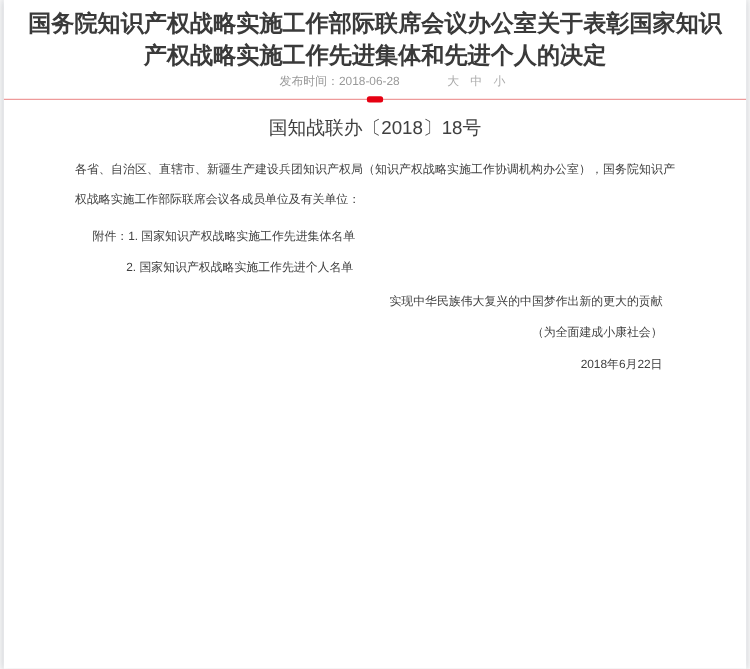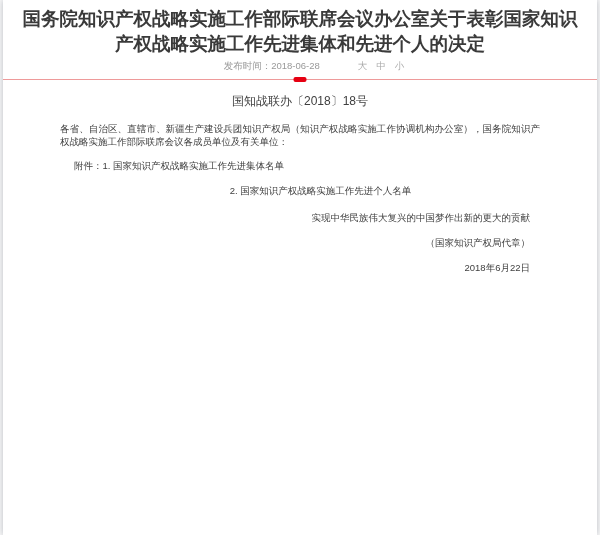--- a/index.html
+++ b/index.html
@@ -17,21 +17,21 @@
   }
   .title {
     padding: 6px 12px 0;
     text-align: center;
     font-size: 18.5px;
     line-height: 25px;
     font-weight: bold;
     color: var(--title-color, #3a3a3a);
   }
   .meta-row {
-    display: flex; justify-content: center; align-items: flex-start;
+    display: flex; justify-content: center; align-items: flex-end;
     gap: 38px;
     margin-top: 4px;
     font-size: 9.5px;
     color: var(--meta-color, #999999);
     height: 12px;
     padding-left: 28px;
   }
   .publish { white-space: nowrap; }
   .sizes { display: flex; gap: 9px; color: #aaaaaa; }
   .size-btn { cursor: pointer; }
@@ -45,37 +45,37 @@
     position: absolute;
     left: 50%; top: -3px;
     transform: translateX(-50%);
     width: 13px; height: 5px;
     border-radius: 2px;
     background: var(--accent-red, #e60012);
   }
   .doc-number {
     margin-top: 12px;
     text-align: center;
-    font-size: 12px;
+    font-size: 15px;
     color: var(--body-color, #404040);
   }
   .article {
     margin: 12px 57px 0;
     font-size: 9.5px;
     color: var(--body-color, #404040);
   }
   .article p {
-    line-height: 13px;
+    line-height: 24px;
     margin-bottom: 5px;
     text-align: justify;
   }
   .article p.indent { text-indent: 15px; }
   .attachments { margin-top: 4px; line-height: 25px; }
   .att-line1 { padding-left: 14px; }
-  .att-line2 { padding-left: 41px; text-align: center; }
+  .att-line2 { padding-left: 41px; }
   .signature {
     margin-top: 2px;
     text-align: right;
     padding-right: 10px;
     line-height: 25px;
   }
 </style>
 </head>
 <body>
 
@@ -101,18 +101,18 @@
   <div class="article">
     <p>各省、自治区、直辖市、新疆生产建设兵团知识产权局（知识产权战略实施工作协调机构办公室），国务院知识产权战略实施工作部际联席会议各成员单位及有关单位：</p>
 
     <div class="attachments">
       <div class="att-line1"><span>附件：</span><span>1. 国家知识产权战略实施工作先进集体名单</span></div>
       <div class="att-line2"><span>2. 国家知识产权战略实施工作先进个人名单</span></div>
     </div>
 
     <div class="signature">
       <div>实现中华民族伟大复兴的中国梦作出新的更大的贡献</div>
-      <div>（国家知识产权局代章）</div>
+      <div>（为全面建成小康社会）</div>
       <div>2018年6月22日</div>
     </div>
   </div>
 
 </div>
 
 </body></html>

